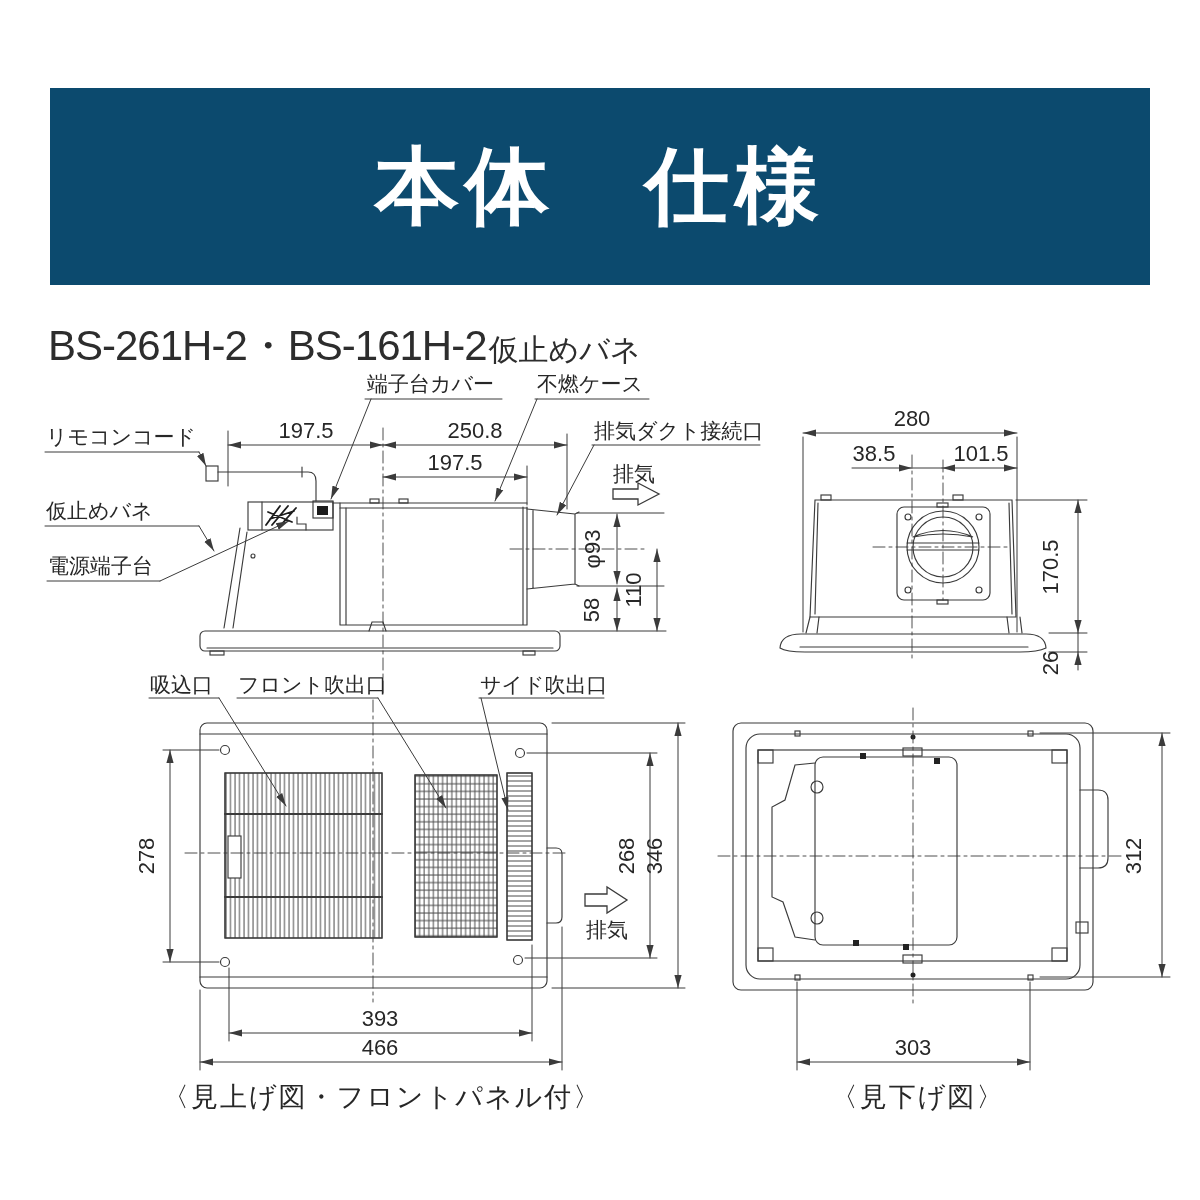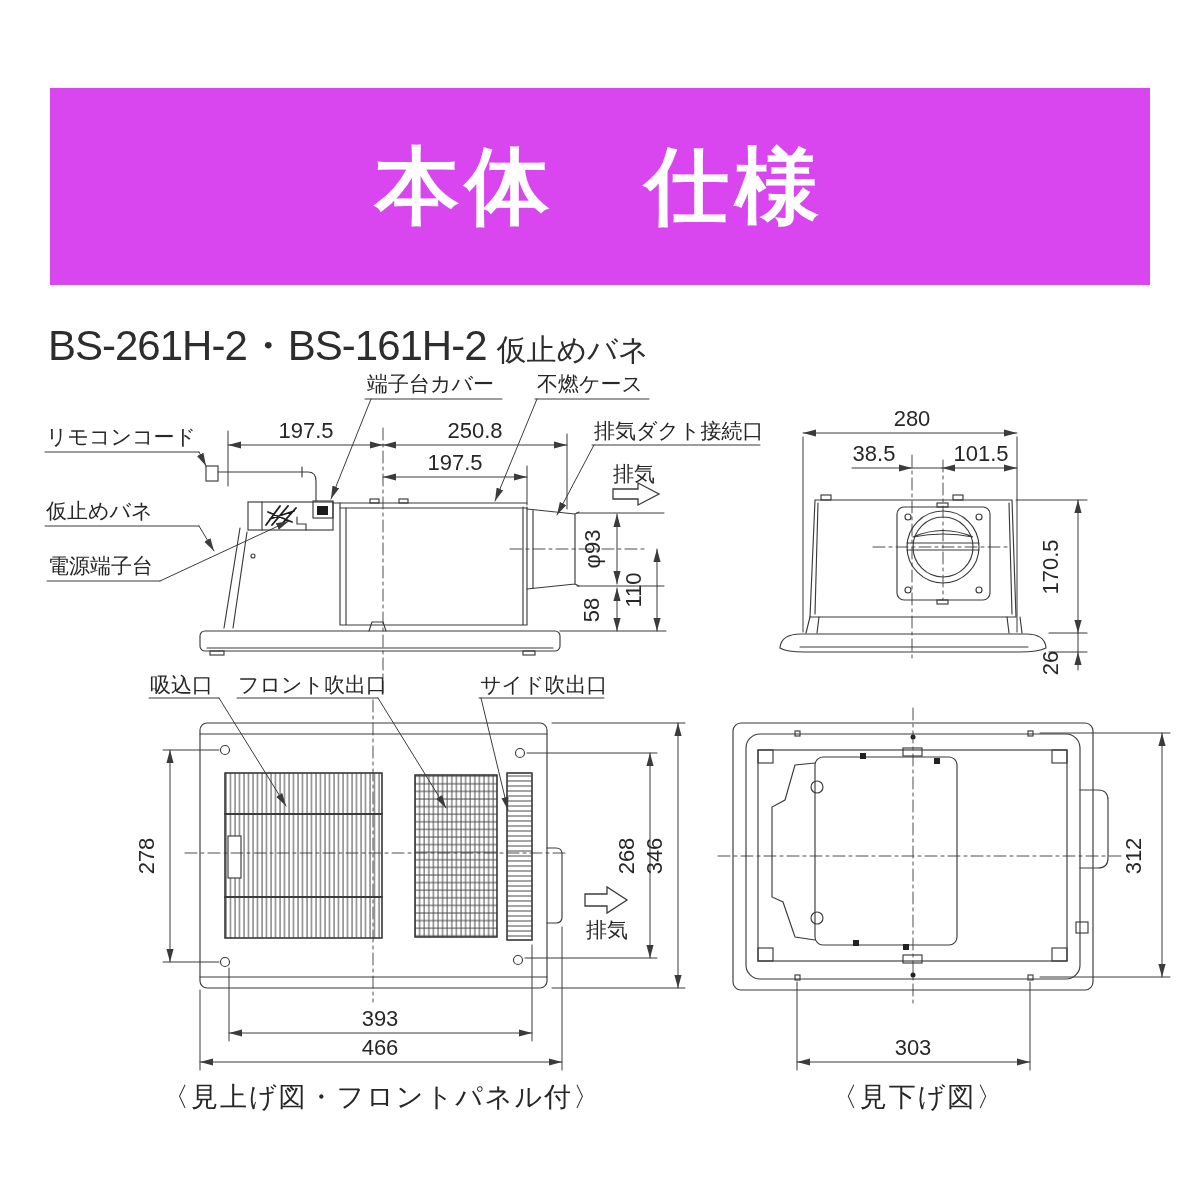--- a/index.html
+++ b/index.html
@@ -1,21 +1,21 @@
 <!DOCTYPE html>
 <html><head>
 <meta charset="utf-8">
 <style>
   html,body{margin:0;padding:0;background:#fff;}
   .page{position:relative;width:1200px;height:1200px;background:#ffffff;
         font-family:"Liberation Sans","DejaVu Sans",sans-serif;overflow:hidden;}
   .banner{position:absolute;left:50px;top:88px;width:1100px;height:197px;
-          background:#d946ef;display:flex;align-items:center;justify-content:center;}
+          background:#0c4a6e;display:flex;align-items:center;justify-content:center;}
   .banner .banner-title{color:#ffffff;font-size:84px;font-weight:bold;letter-spacing:6px;margin:0;}
-  .series{position:absolute;left:48px;top:318px;display:flex;align-items:baseline;gap:10px;color:#2d2d2d;}
+  .series{position:absolute;left:48px;top:318px;display:flex;align-items:baseline;gap:2px;color:#2d2d2d;}
   .series .m{font-size:42px;letter-spacing:-1px;}
   .series .s{font-size:30px;}
   svg.draw{position:absolute;left:0;top:0;}
   svg text{fill:#272727;stroke:none;}
   .dim{font-size:22px;text-anchor:middle;}
   .lbl{font-size:21px;}
   .cap{font-size:27px;text-anchor:middle;letter-spacing:2px;}
 </style>
 </head>
 <body>

